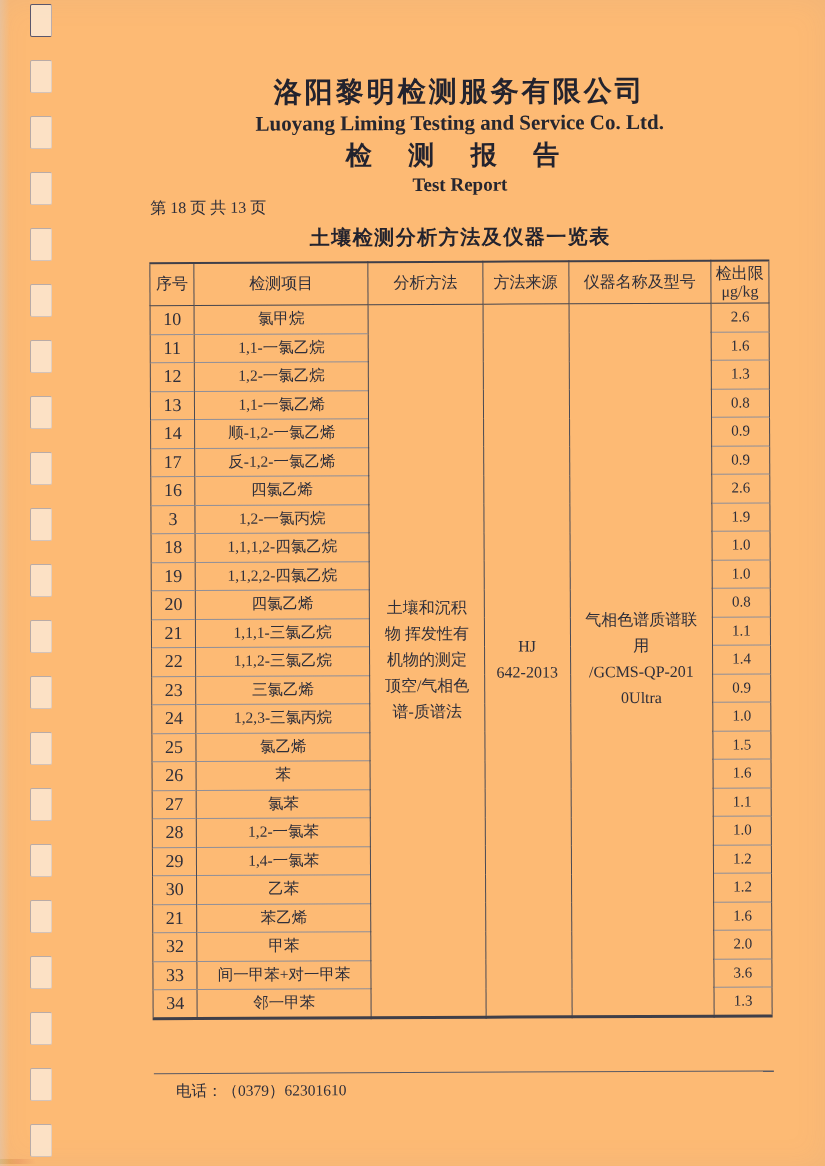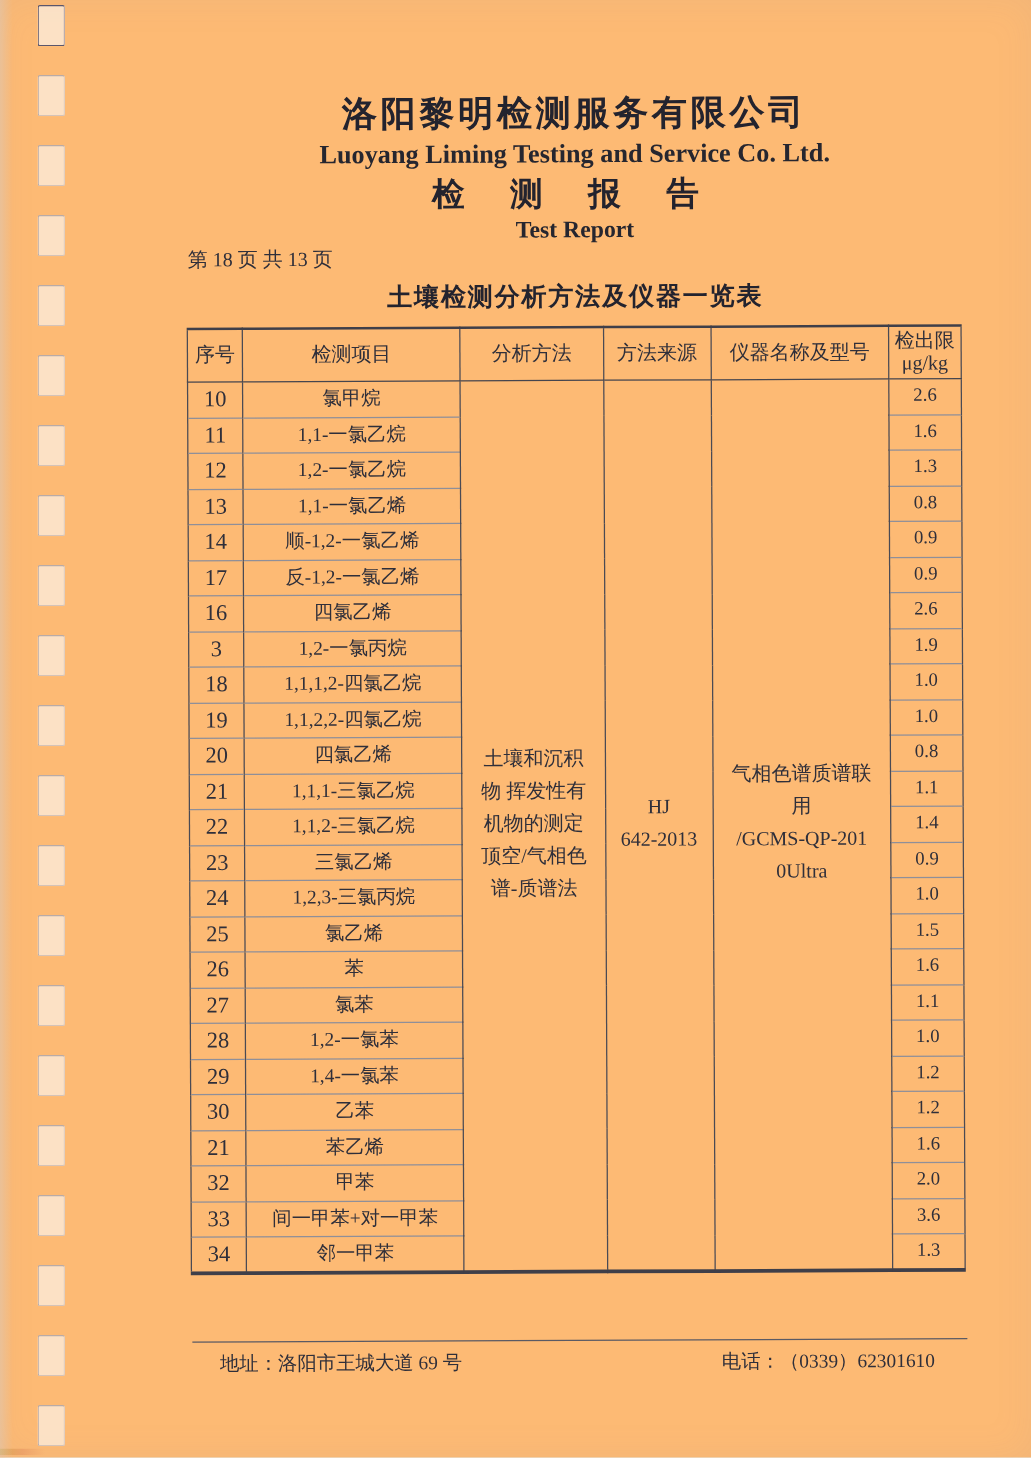--- a/index.html
+++ b/index.html
@@ -281,22 +281,19 @@
             <td class="col-no">34</td>
             <td class="col-item">邻一甲苯</td>
             <td class="col-limit">1.3</td>
           </tr>
         </tbody>
     </table>
 
     <div class="footer">
       <div class="footer-row">
         <div>
-          <span>地址：</span><span>洛阳市王城大道 69 号</span>
-        </div>
-        <div>
-          <span>电话：</span><span>（0339）62301610</span>
+          <span>电话：</span><span>（0379）62301610</span>
         </div>
       </div>
     </div>
 
   </div>
 </div>
 
 </body></html>

